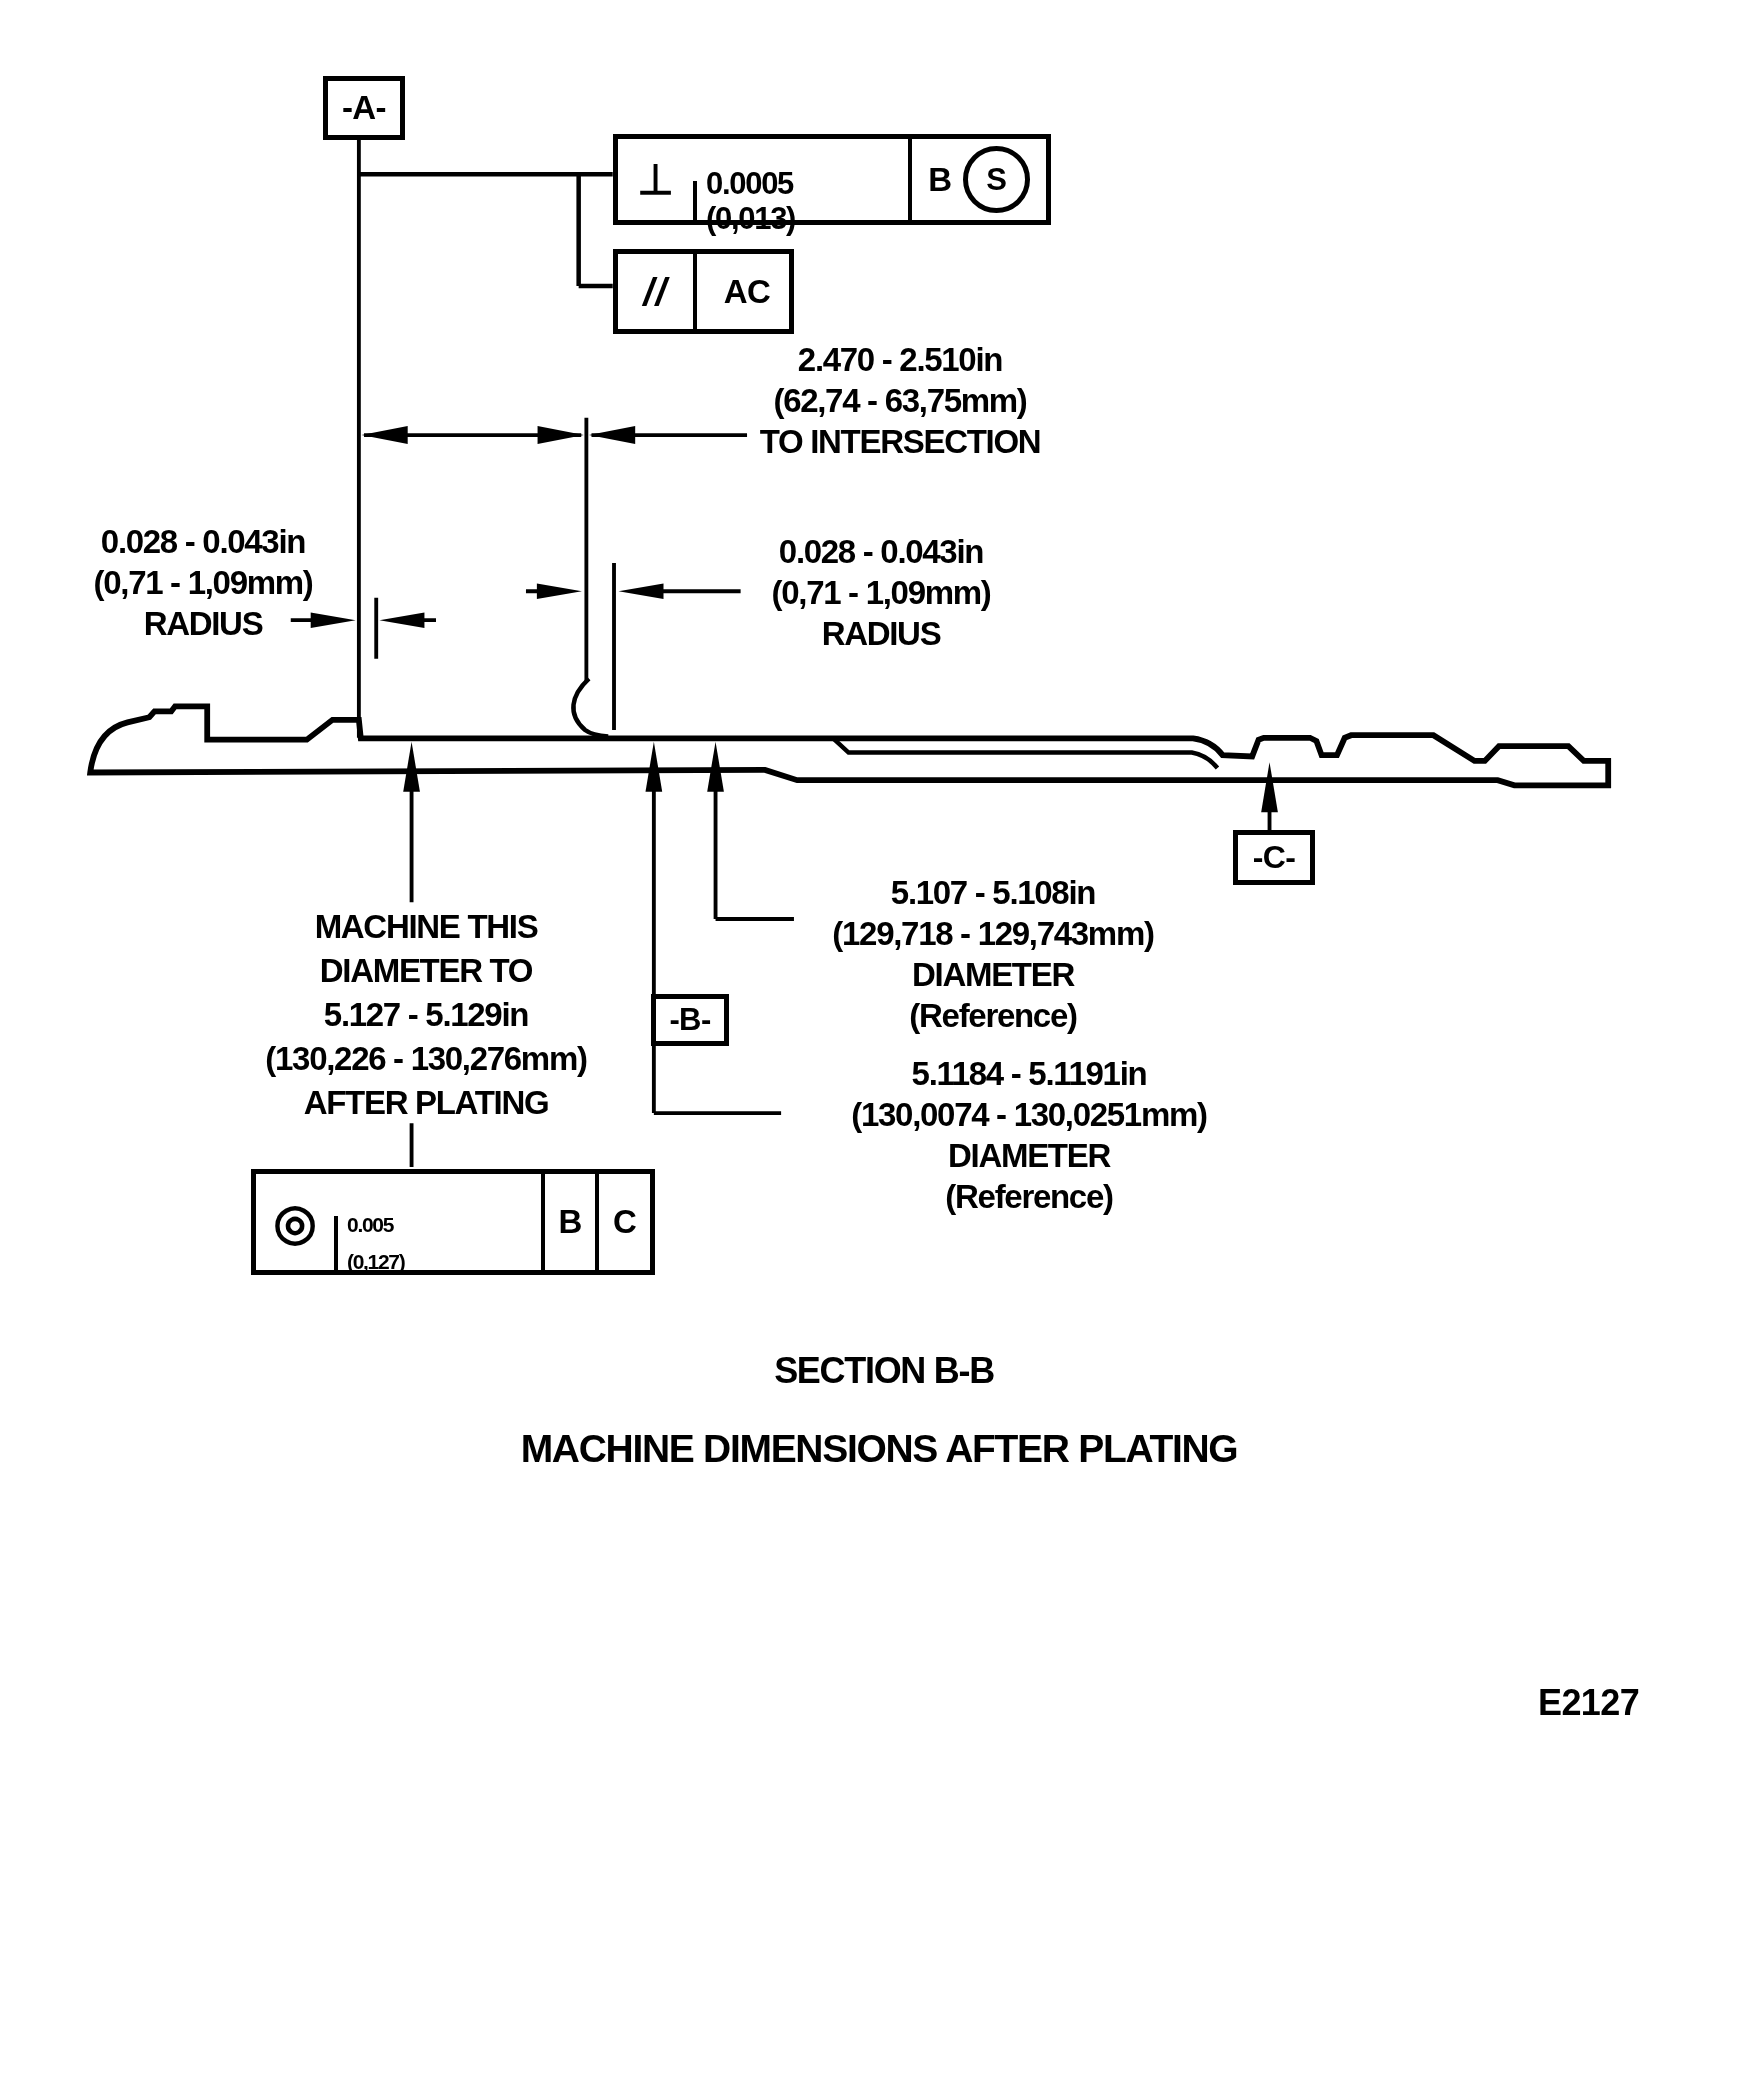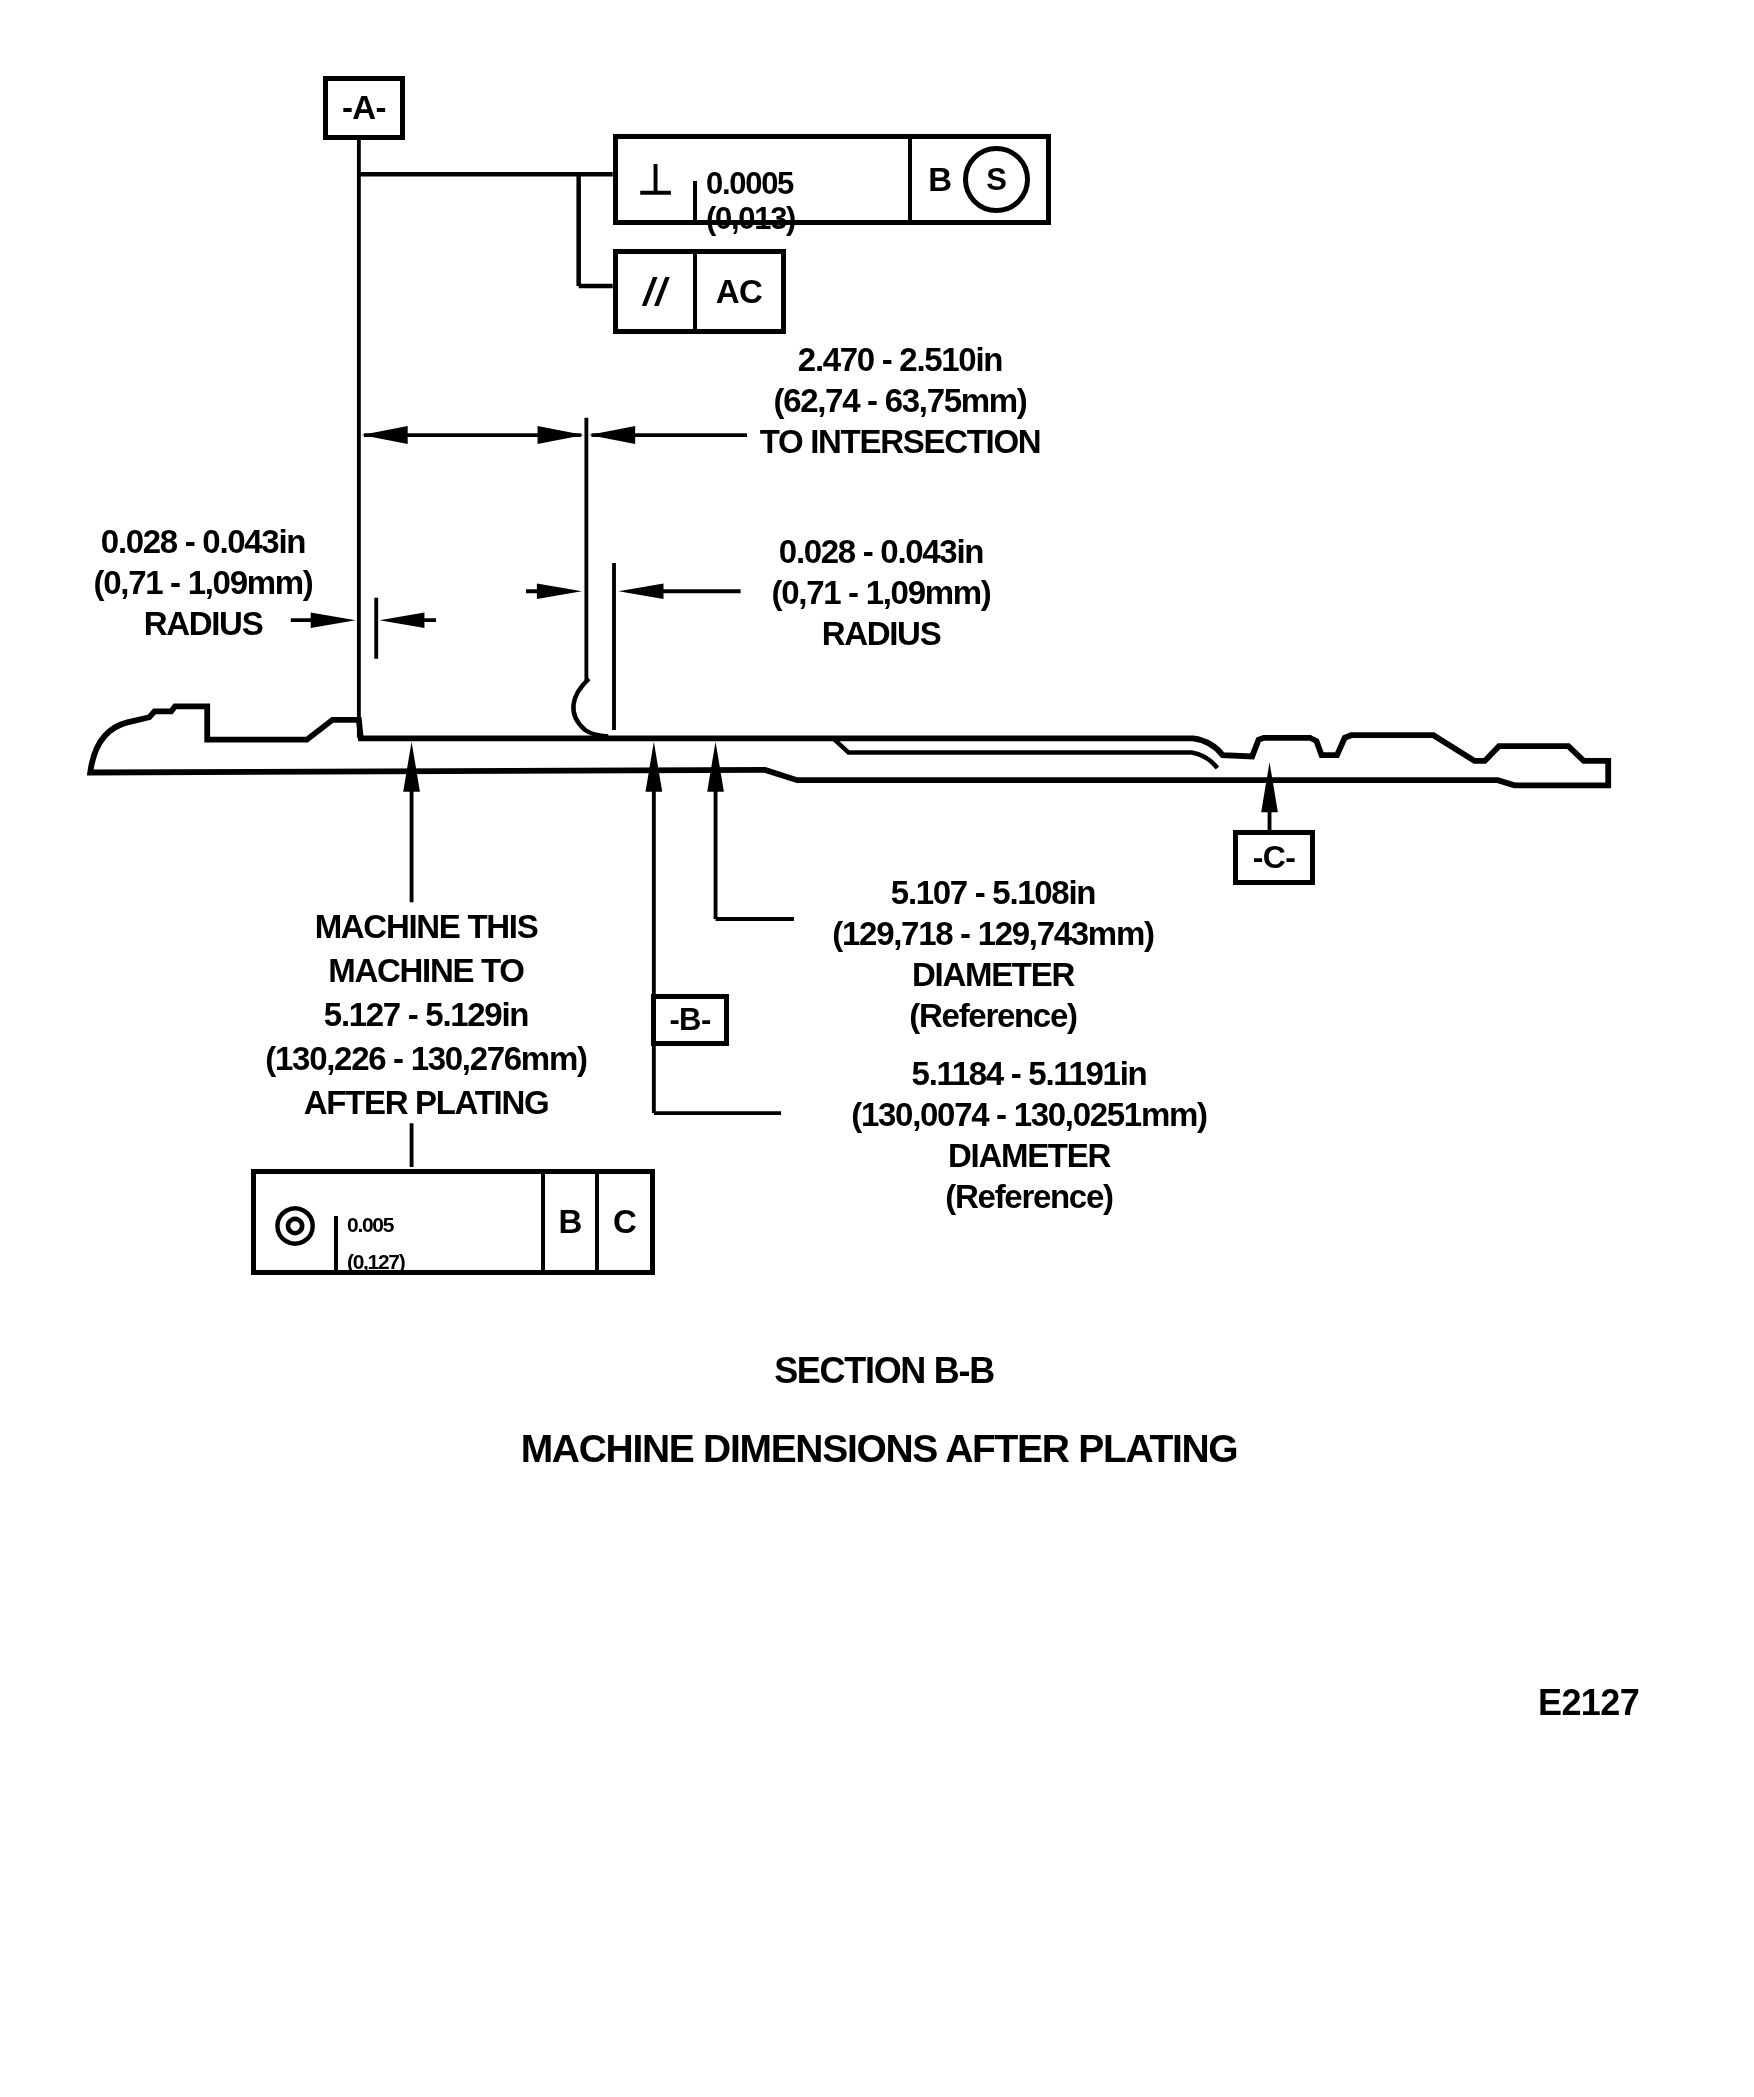--- a/index.html
+++ b/index.html
@@ -133,21 +133,21 @@
       <span class="scircle">
         <span>S</span>
       </span>
     </div>
   </div>
 
   <div class="fcf" style="left:613px;top:249px;height:75px;">
     <div class="cell sym par" style="width:75px;">
       <span>//</span>
     </div>
-    <div class="cell dat" style="width:84px;">
+    <div class="cell dat" style="width:84px;padding-left:8px;">
       <span>AC</span>
     </div>
   </div>
 
   <div class="fcf" style="left:251px;top:1169px;height:96px;">
     <div class="cell sym" style="width:78px;font-size:50px;">
       <span>◎</span>
     </div>
     <div class="cell val" style="width:185px;font-size:21px;line-height:37px;">
       <span>0.005</span>
@@ -174,21 +174,21 @@
   </div>
 
   <div class="tb" style="left:881px;top:531px;">
     <div>0.028 - 0.043in</div>
     <div>(0,71 - 1,09mm)</div>
     <div>RADIUS</div>
   </div>
 
   <div class="tb" style="left:426px;top:905px;line-height:44px;">
     <div>MACHINE THIS</div>
-    <div>MACHINE TO</div>
+    <div>DIAMETER TO</div>
     <div>5.127 - 5.129in</div>
     <div>(130,226 - 130,276mm)</div>
     <div>AFTER PLATING</div>
   </div>
 
   <div class="tb" style="left:993px;top:857px;margin-top:15px;">
     <div>5.107 - 5.108in</div>
     <div>(129,718 - 129,743mm)</div>
     <div>DIAMETER</div>
     <div>(Reference)</div>

